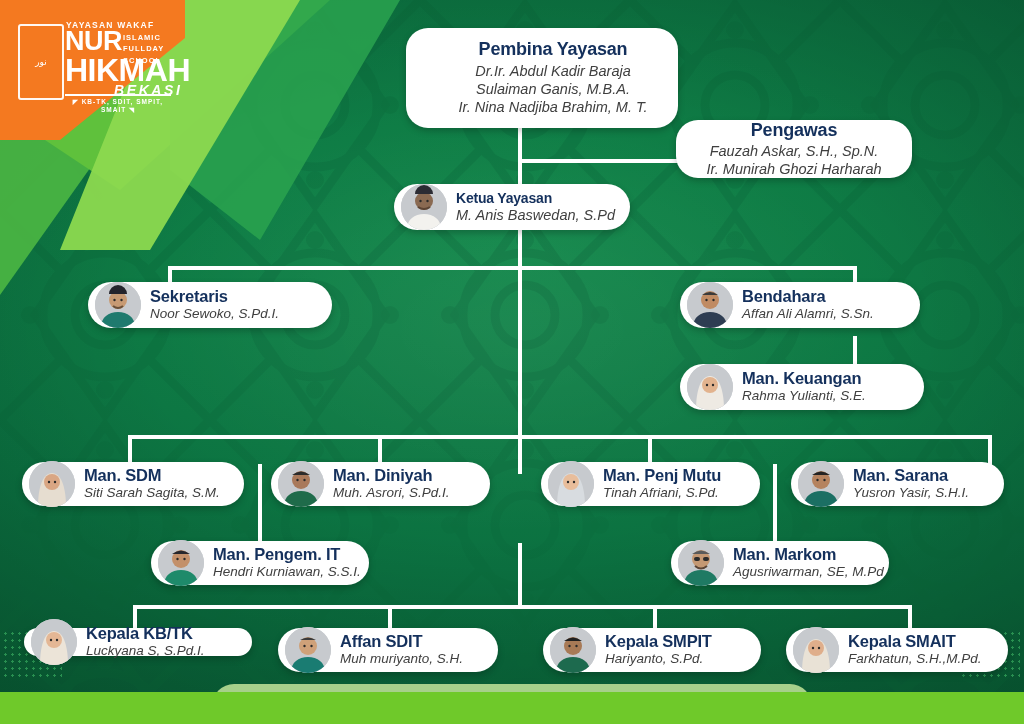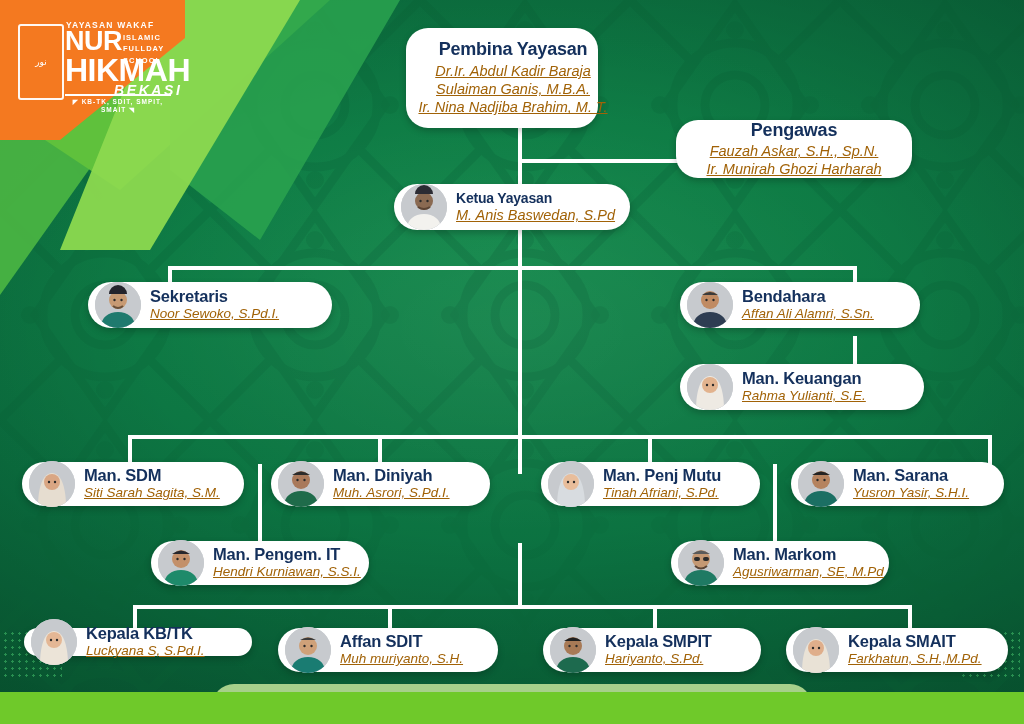--- a/index.html
+++ b/index.html
@@ -160,26 +160,25 @@
   }
   .title{
     color:#14305c;
     font-weight:bold;
     font-size:16.5px;
     line-height:1.15;
     letter-spacing:-0.2px;
     white-space:nowrap;
   }
   .sub{
-    color:#a16207;
+    color:#404040;
     font-style:italic;
     font-size:13.5px;
     line-height:1.25;
     white-space:nowrap;
-    text-decoration:underline;
   }
   .node.block .title{ font-size:18px; margin-bottom:2px;}
   .node.block .sub{ font-size:14.5px; }
   .node.big .title{ font-size:14px; }
   .node.big .sub{ font-size:14.5px; }
 </style>
 </head>
 <body>
 
 <div id="stage">
@@ -258,21 +257,21 @@
 
       <path d="M520 545 L520 607"></path>
       <path d="M135 607 L910 607"></path>
       <path d="M135 607 L135 632"></path>
       <path d="M390 607 L390 632"></path>
       <path d="M655 607 L655 632"></path>
       <path d="M910 607 L910 632"></path>
     </g>
   </svg>
 
-  <div class="node block" style="left:406px; top:28px; width:192px; height:100px;padding-left:36px;">
+  <div class="node block" style="left:406px; top:28px; width:272px; height:100px;padding-left:36px;">
     <div class="title">Pembina Yayasan</div>
     <div class="sub">Dr.Ir. Abdul Kadir Baraja</div>
     <div class="sub">Sulaiman Ganis, M.B.A.</div>
     <div class="sub">Ir. Nina Nadjiba Brahim, M. T.</div>
   </div>
 
   <div class="node block" style="left:676px; top:120px; width:236px; height:58px;">
     <div class="title">Pengawas</div>
     <div class="sub">Fauzah Askar, S.H., Sp.N.</div>
     <div class="sub">Ir. Munirah Ghozi Harharah</div>

